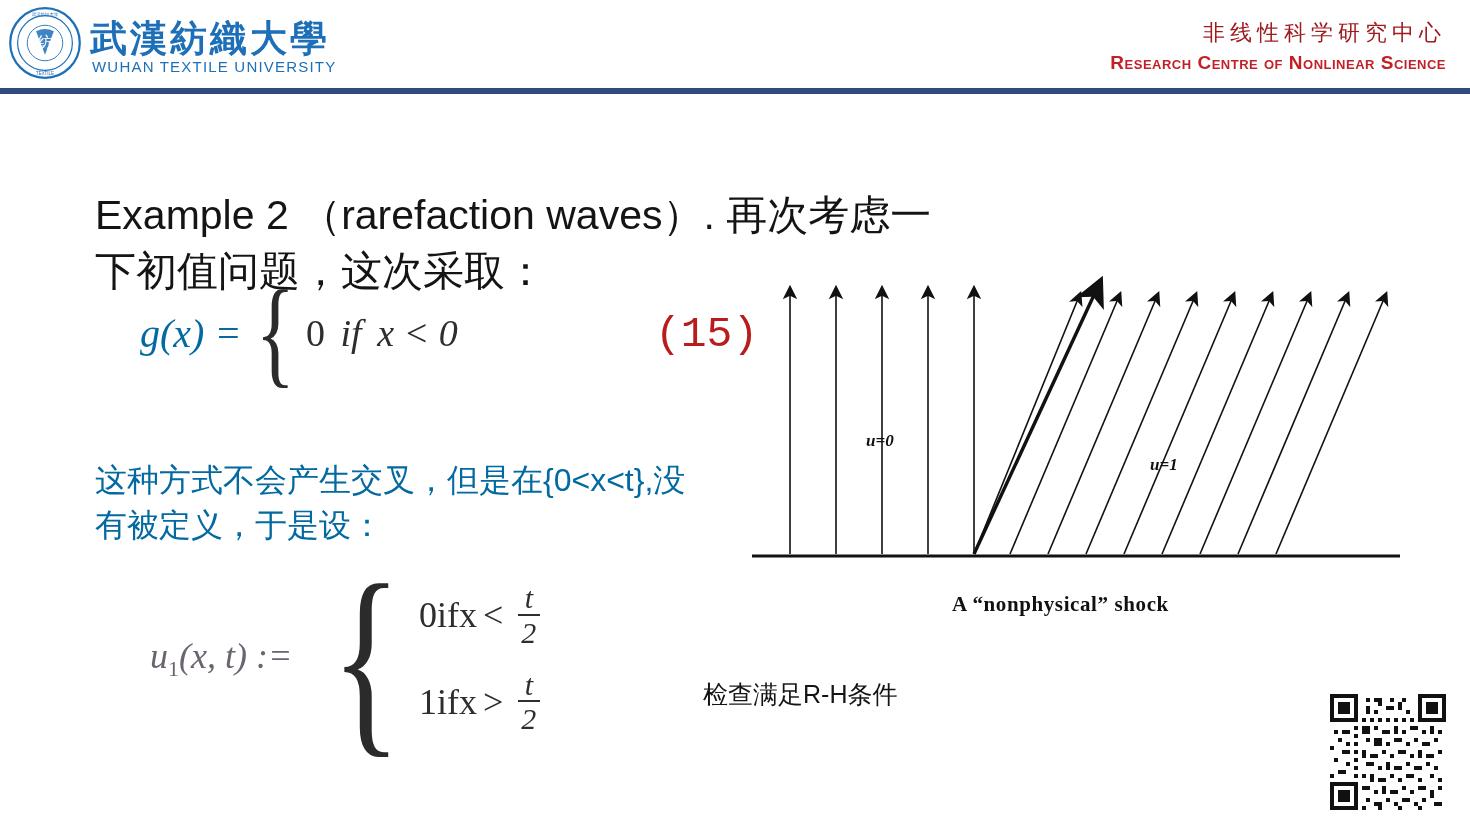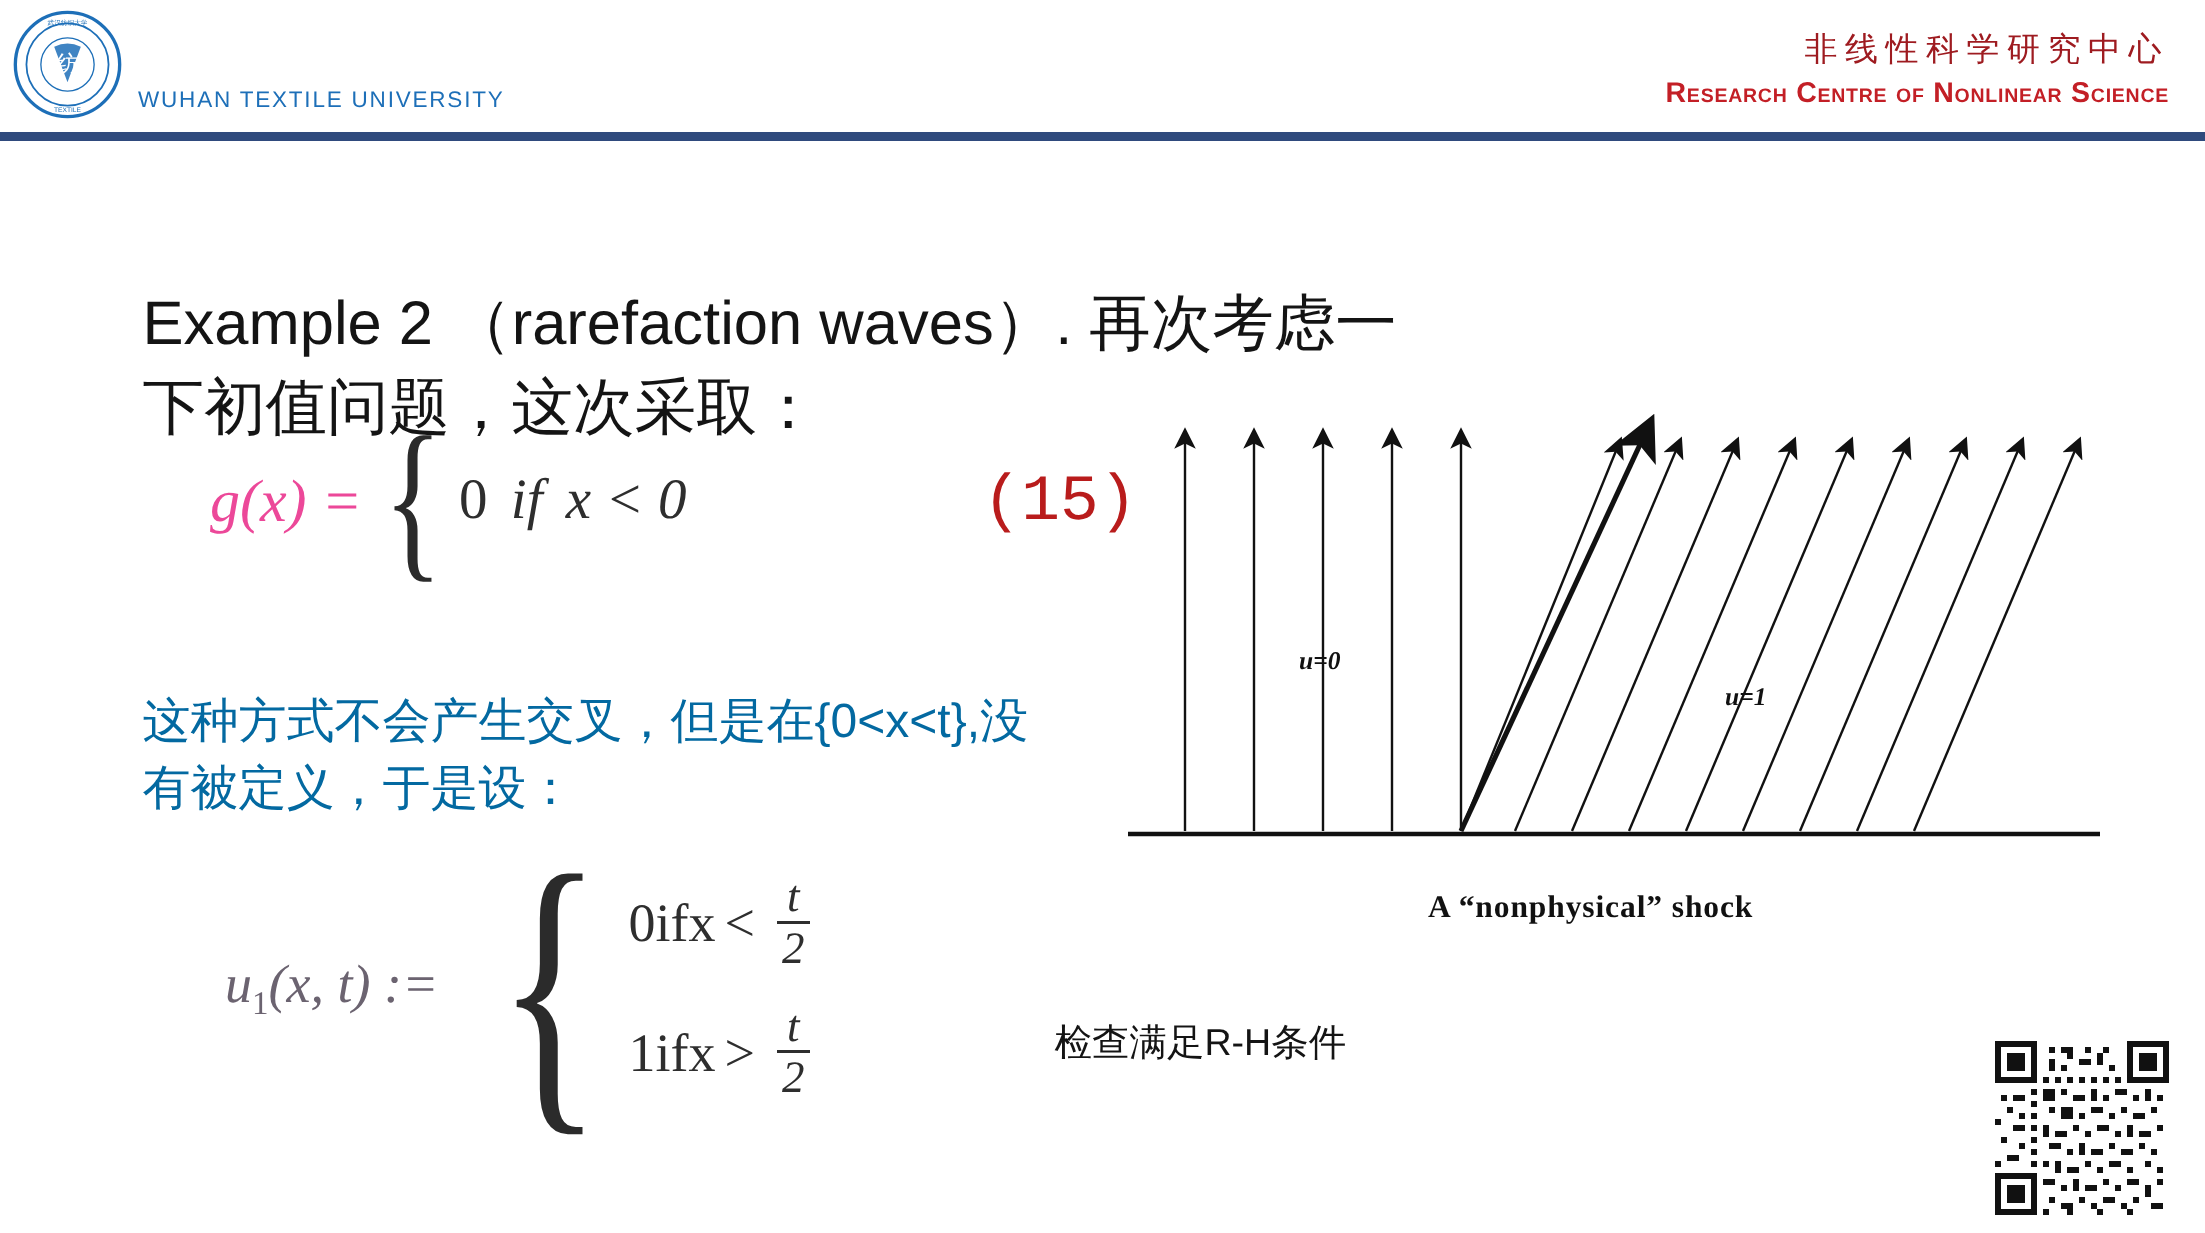--- a/index.html
+++ b/index.html
@@ -102,21 +102,21 @@
   #eq-1 {
     position: absolute;
     left: 140px; top: 285px;
     display: flex;
     align-items: center;
   }
   #eq-1 .lhs {
     font-family: "Liberation Serif", serif;
     font-style: italic;
     font-size: 40px;
-    color: #ec4899;
+    color: #0369a1;
     margin-right: 6px;
     text-align: center;
   }
   .brace {
     font-family: "Liberation Serif", serif;
     font-size: 118px;
     line-height: 0.82;
     color: #2b2b2b;
     transform: scaleX(0.7);
     transform-origin: center;
@@ -225,20 +225,21 @@
       <circle cx="50" cy="50" r="37" fill="none" stroke="#1d6fb8" stroke-width="1.6"></circle>
       <circle cx="50" cy="50" r="24" fill="none" stroke="#1d6fb8" stroke-width="1.2"></circle>
       <path d="M38 34 q12 -6 24 0 q-6 16 -12 32 q-6 -16 -12 -32 z" fill="#1d6fb8" opacity="0.85"></path>
       <text x="50" y="56" font-size="20" text-anchor="middle" fill="#ffffff" font-family="Liberation Serif, serif">纺</text>
       <g fill="#1d6fb8" font-size="6" font-family="Liberation Sans, sans-serif">
         <text x="50" y="14" text-anchor="middle">武汉纺织大学</text>
         <text x="50" y="93" text-anchor="middle">TEXTILE</text>
       </g>
     </svg>
 
+    <div id="uni-name-cn">武漢紡織大學</div>
     <div id="uni-name-en">WUHAN TEXTILE UNIVERSITY</div>
     <div id="centre-cn">非线性科学研究中心</div>
     <div id="centre-en">Research Centre of Nonlinear Science</div>
   </div>
   <div id="header-rule"></div>
 
   <div id="para-1">
     <span class="bold">Example 2</span>
     <span>（rarefaction waves）. 再次考虑一下初值问题，这次采取：</span>
   </div>

